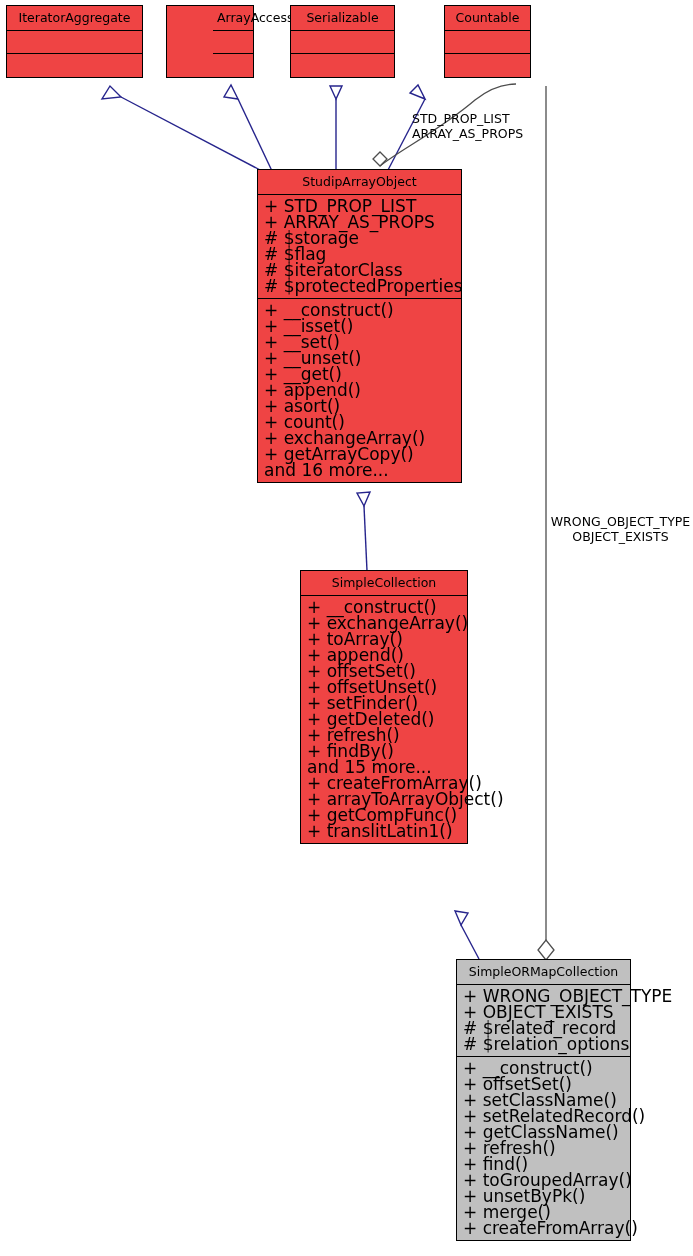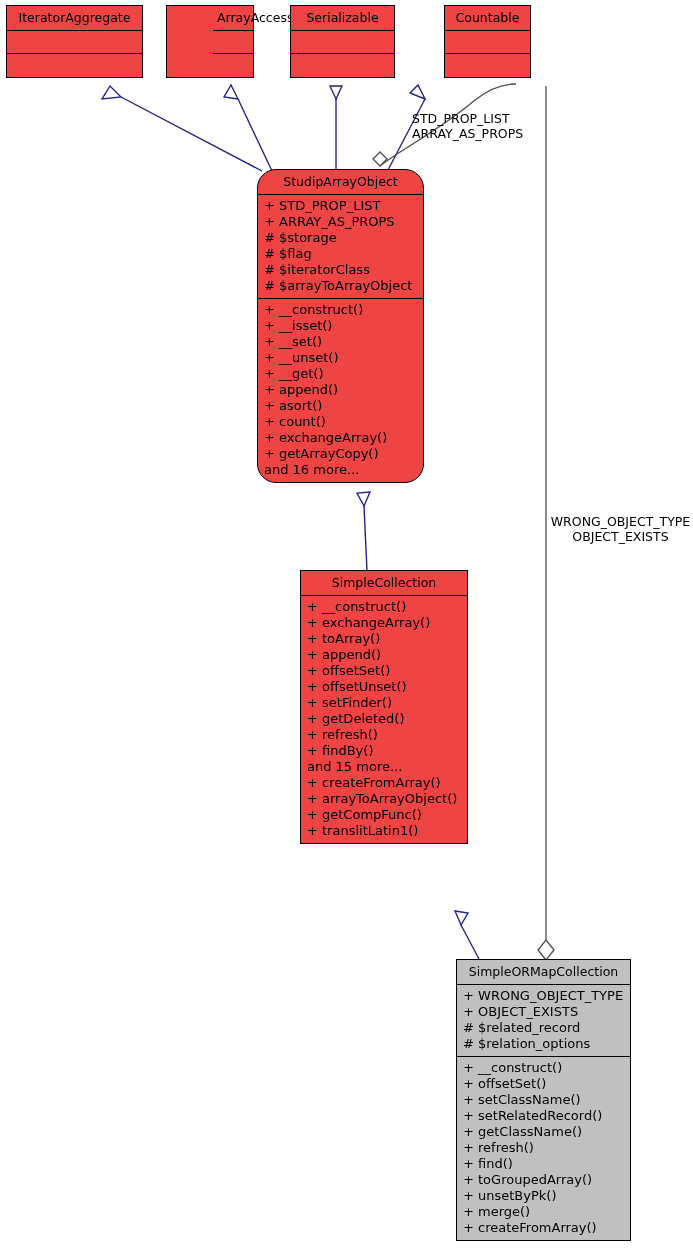--- a/index.html
+++ b/index.html
@@ -50,21 +50,21 @@
     line-height: 14px;
     white-space: nowrap;
   }
   .uml-box.faint .uml-title {
     border-bottom: 1px solid #b0b0b0;
   }
   .uml-section {
     box-sizing: border-box;
     padding: 3px 6px 4px 6px;
     border-bottom: 1px solid #000000;
-    font-size: 13px;
+    font-size: 17px;
     line-height: 16px;
     color: #000000;
   }
   .uml-box.faint .uml-section {
     border-bottom: 1px solid #b0b0b0;
   }
   .uml-section.last {
     border-bottom: none;
   }
   .uml-section .row {
@@ -149,29 +149,29 @@
     <div class="uml-section empty-section last"></div>
   </div>
 
   <div class="uml-box" style="left:408px; top:5px; width:87px;margin-left:36px;">
     <div class="uml-title">Countable</div>
     <div class="uml-section empty-section"></div>
     <div class="uml-section empty-section last"></div>
   </div>
 
 
-  <div class="uml-box" style="left:257px; top:169px; width:167px;border-radius:19px;">
+  <div class="uml-box" style="left:257px; top:169px; width:205px;">
     <div class="uml-title">StudipArrayObject</div>
     <div class="uml-section">
         <div class="row">+ STD_PROP_LIST</div>
         <div class="row">+ ARRAY_AS_PROPS</div>
         <div class="row"># $storage</div>
         <div class="row"># $flag</div>
         <div class="row"># $iteratorClass</div>
-        <div class="row"># $arrayToArrayObject</div>
+        <div class="row"># $protectedProperties</div>
       </div>
     <div class="uml-section last">
         <div class="row">+ __construct()</div>
         <div class="row">+ __isset()</div>
         <div class="row">+ __set()</div>
         <div class="row">+ __unset()</div>
         <div class="row">+ __get()</div>
         <div class="row">+ append()</div>
         <div class="row">+ asort()</div>
         <div class="row">+ count()</div>

